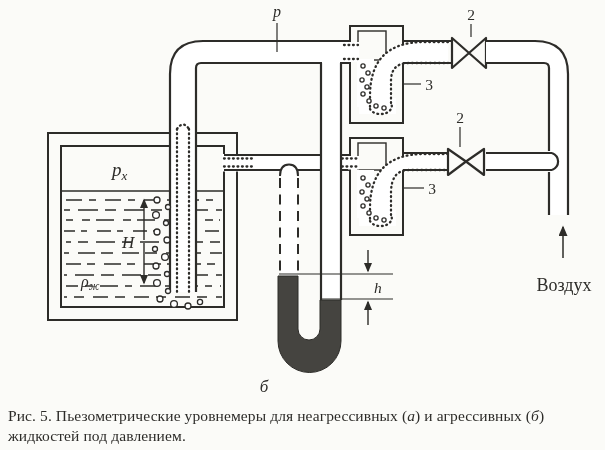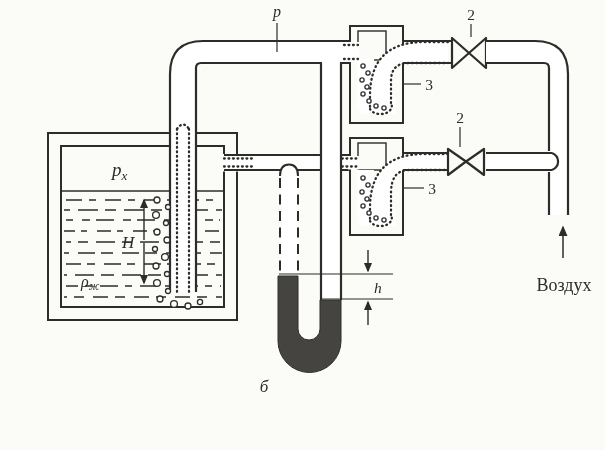--- a/index.html
+++ b/index.html
@@ -219,14 +219,16 @@
   </g>
   <path d="M563,258 V227" class="ink" stroke-width="1.5" marker-end="url(#arr)"></path>
   <text x="564" y="291" class="t18 mid">Воздух</text>
 
   <line x1="277" y1="23" x2="277" y2="52" class="ink sw1"></line>
   <text x="277" y="17" class="it t16 mid">p</text>
   <text x="264" y="392" class="it t17 mid">б</text>
 </svg>
 
 <div class="caption">
+  <div><span>Рис. 5.</span><span> Пьезометрические уровнемеры для неагрессивных (</span><i>а</i><span>) и агрессивных (</span><i>б</i><span>)</span></div>
+  <div>жидкостей под давлением.</div>
 </div>
 </div>
 
 </body></html>

